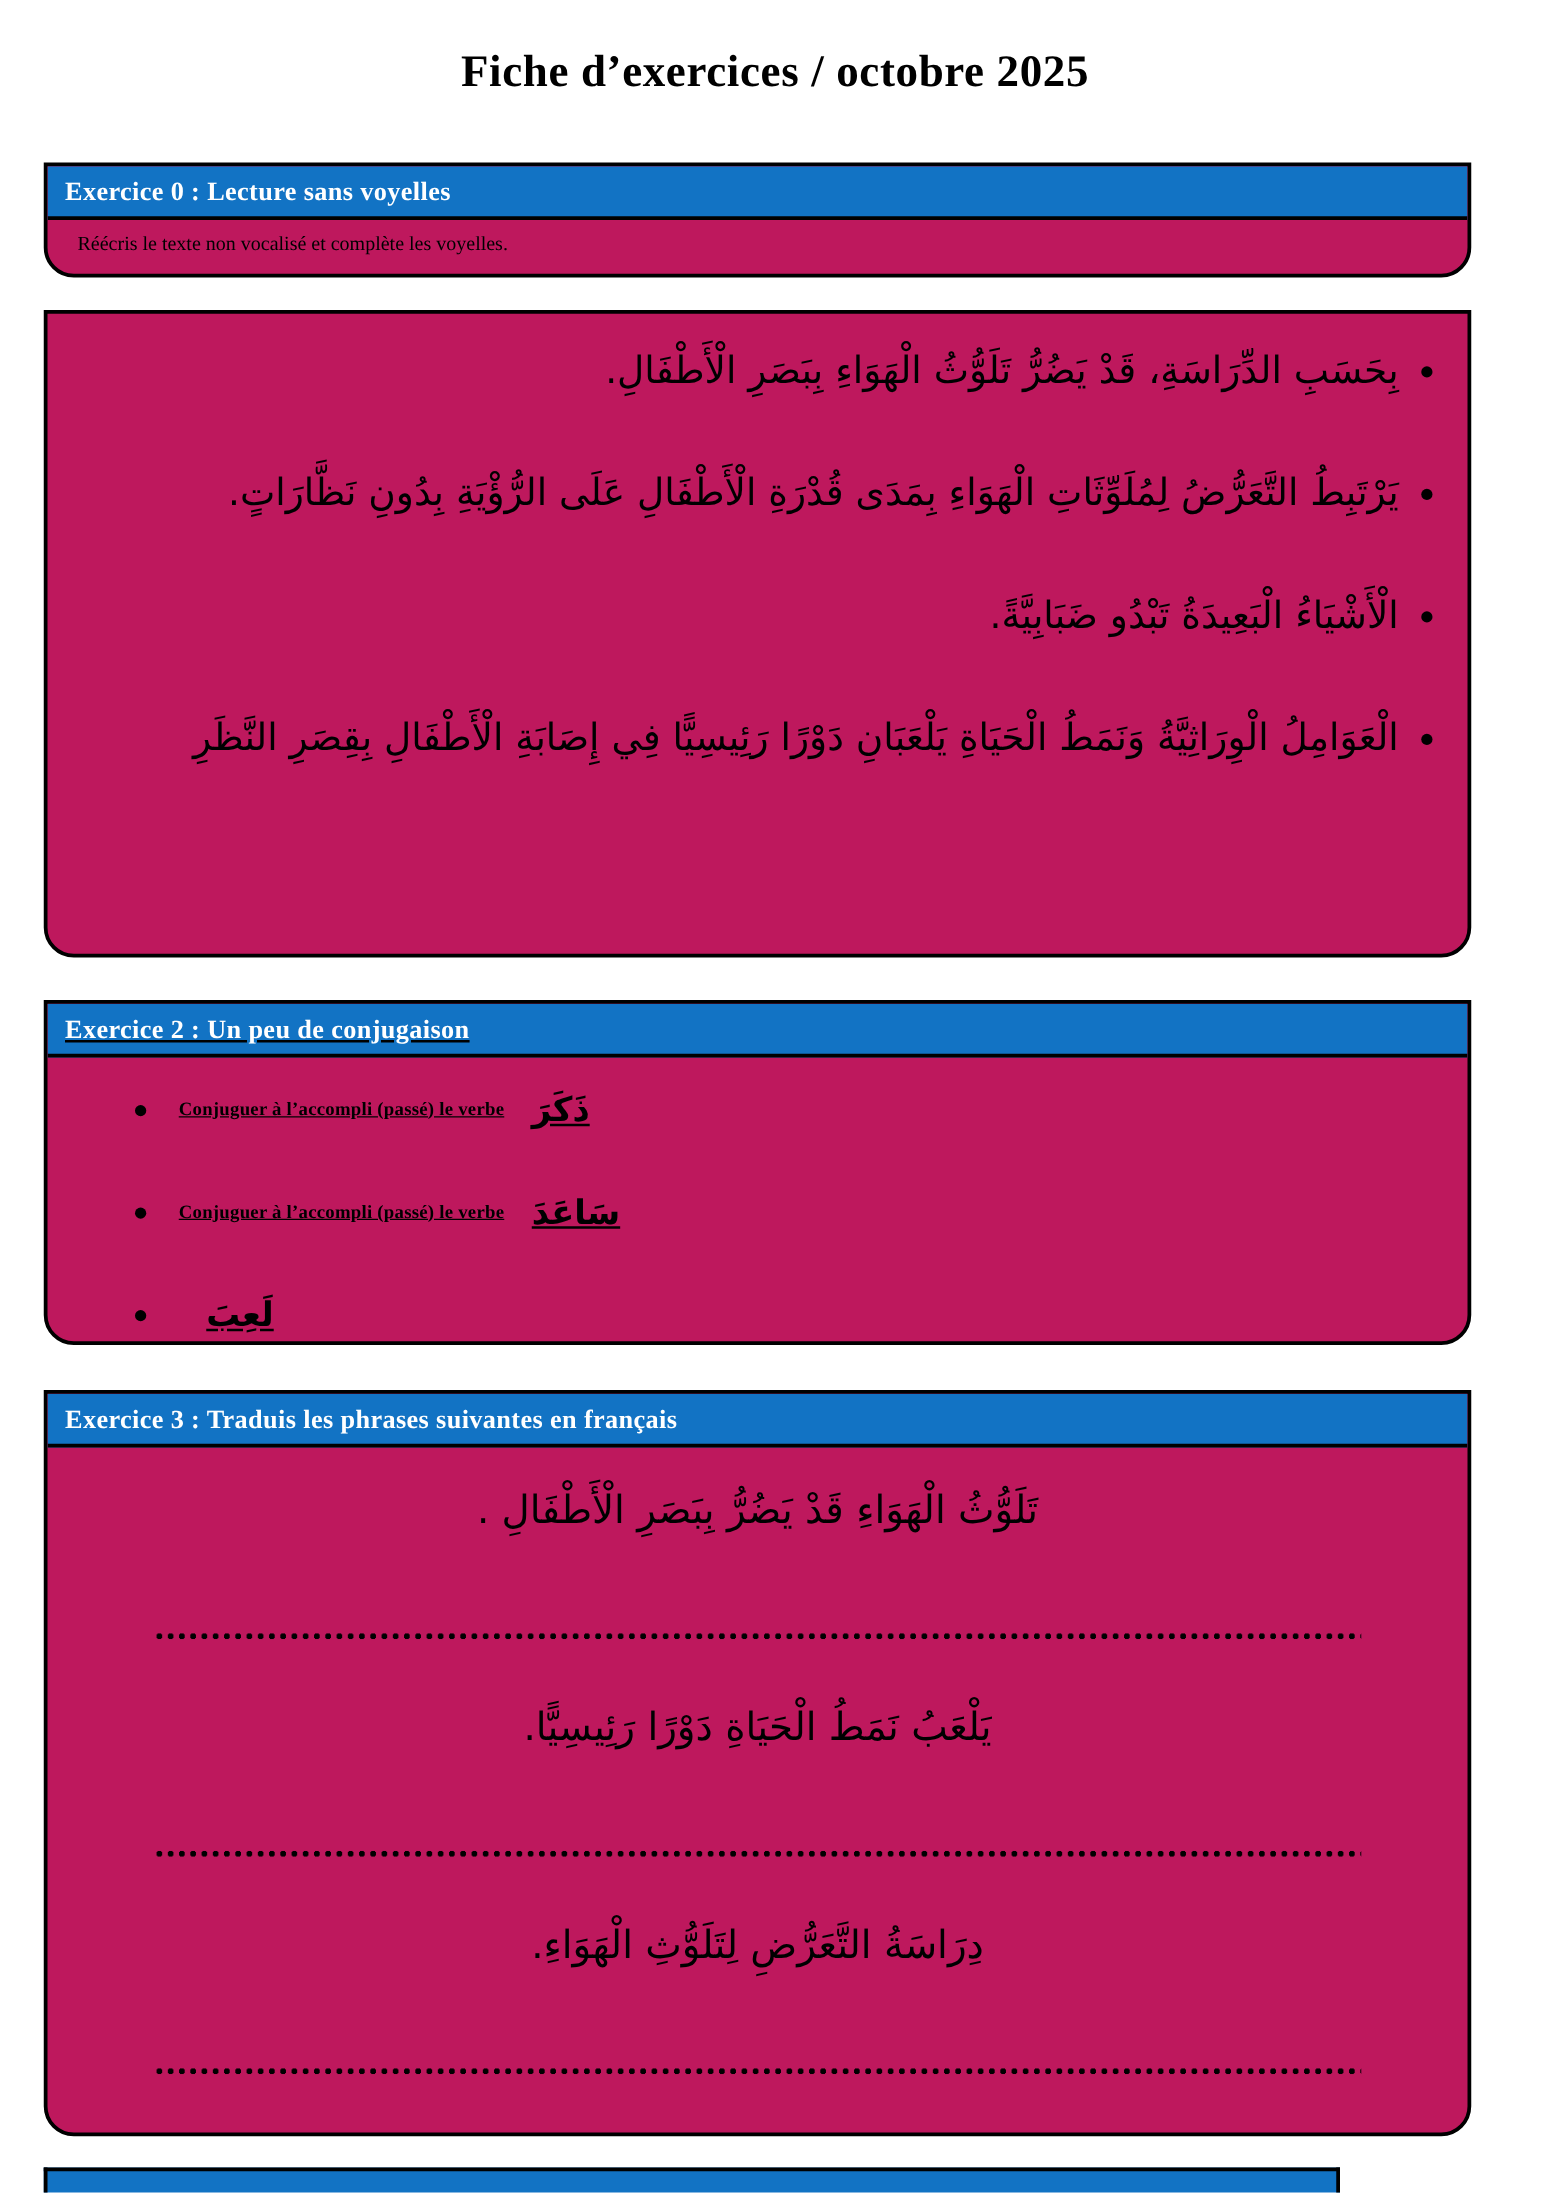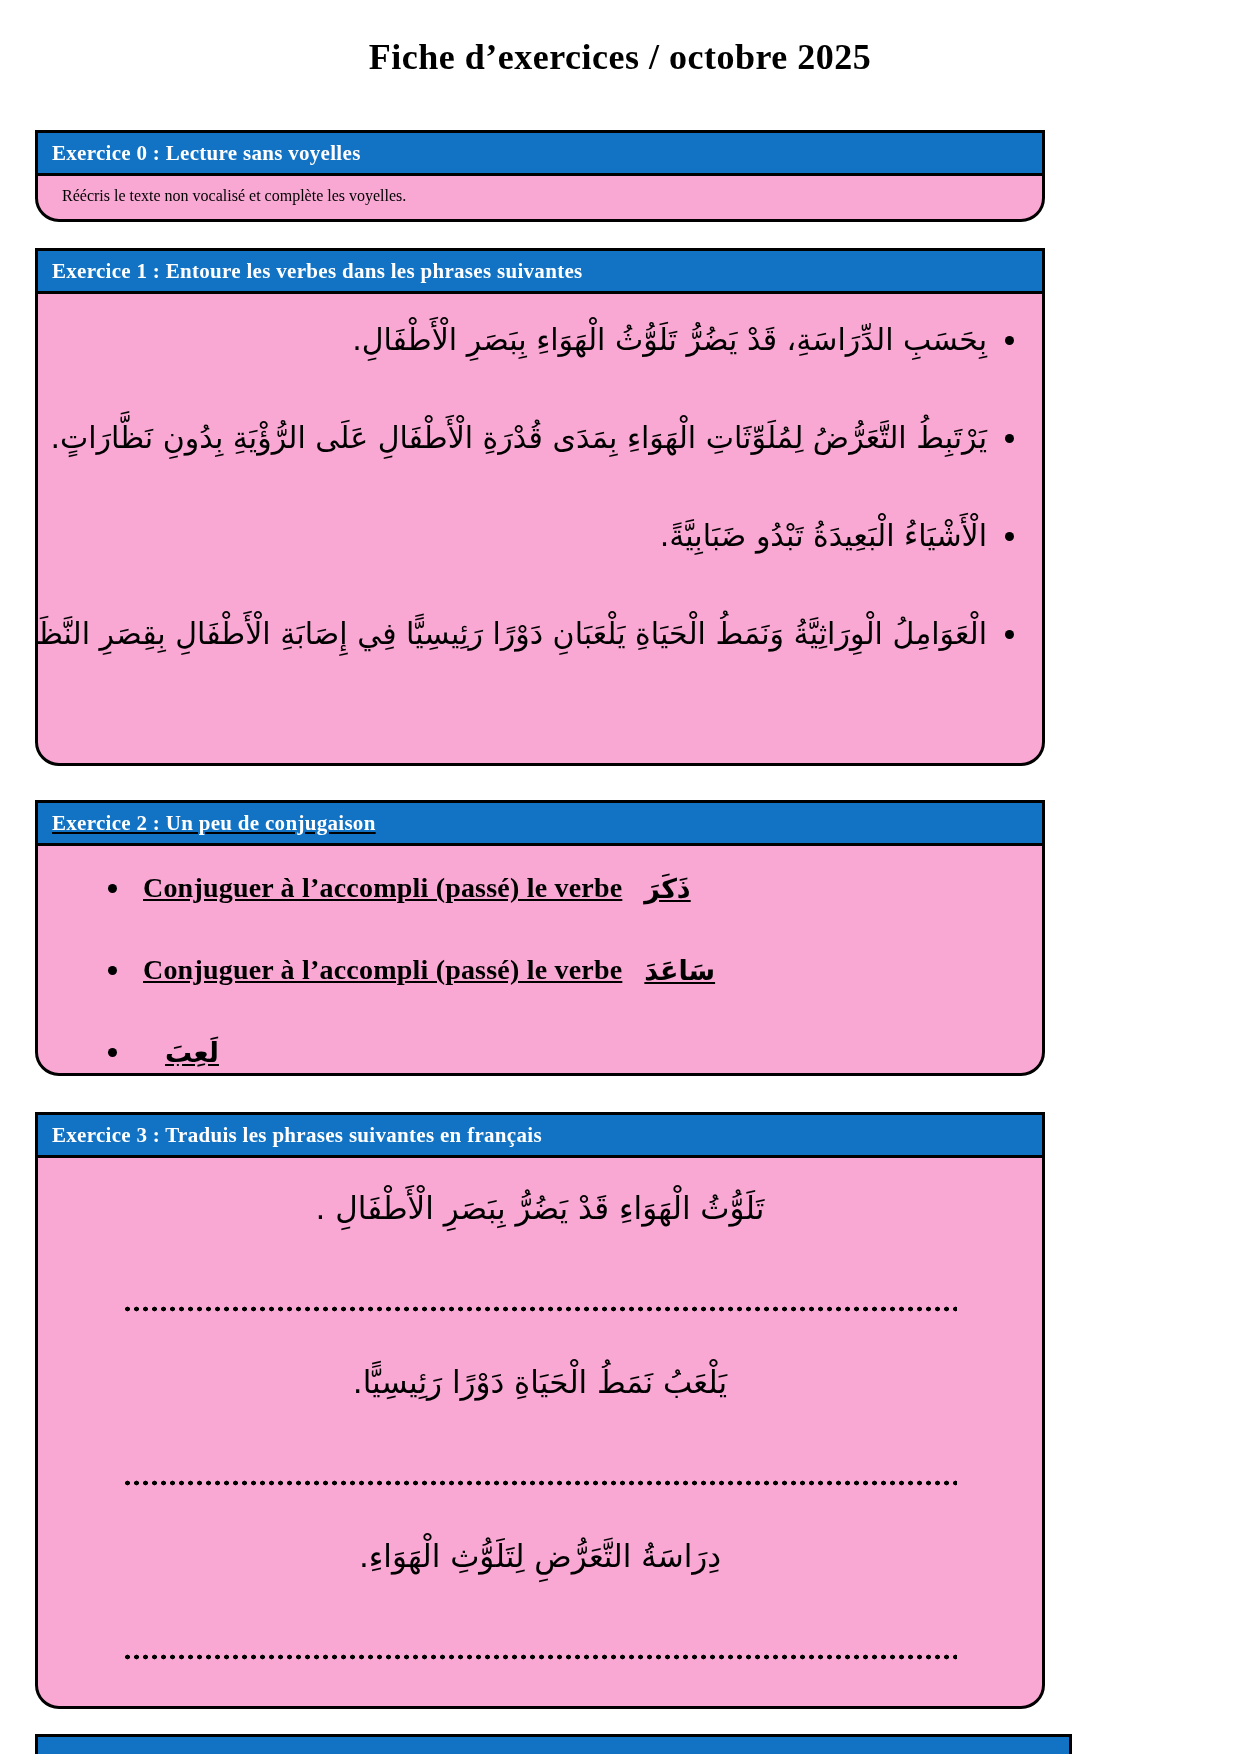--- a/index.html
+++ b/index.html
@@ -6,22 +6,22 @@
   body{
     width:1240px;height:1754px;position:relative;overflow:hidden;
     background:#ffffff;color:#000;
     font-family:"Liberation Serif","DejaVu Serif",serif;
   }
   .page-title{
     position:absolute;top:36px;left:0;width:1240px;text-align:center;
     font-size:36px;font-weight:bold;letter-spacing:.5px;
   }
   .exbox{
-    position:absolute;left:35px;width:1010px;box-sizing:border-box;
-    border:3px solid #000;border-radius:0 0 24px 24px;background:#f9a8d4;overflow:hidden;
+    position:absolute;left:35px;width:1142px;box-sizing:border-box;
+    border:3px solid #000;border-radius:0 0 24px 24px;background:#be185d;overflow:hidden;
   }
   .exbox .hd{
     height:40px;line-height:40px;background:#1273c4;color:#fff;
     border-bottom:3px solid #000;font-weight:bold;font-size:21px;
     padding-left:14px;letter-spacing:.3px;
   }
   
   .ex0{top:130px;height:92px;}
   .ex0 .bd{padding:11px 0 0 24px;font-size:16px;font-weight:normal;}
   
@@ -36,21 +36,21 @@
   }
   .ar-text{
     font-family:"DejaVu Sans",sans-serif;font-size:30px;white-space:nowrap;
     line-height:1.0;
   }
   
   .ex2{top:800px;height:276px;text-decoration:underline;}
   .ex2 .bd{padding-top:14px;}
   .fr-row{display:flex;align-items:center;height:56px;margin-bottom:26px;padding-left:70px;}
   .fr-bullet{width:9px;height:9px;border-radius:50%;background:#000;flex:0 0 9px;margin-right:26px;}
-  .fr-text{font-size:28px;font-weight:bold;letter-spacing:.2px;}
+  .fr-text{font-size:15px;font-weight:bold;letter-spacing:.2px;}
   .ar-verb{
     font-family:"DejaVu Sans",sans-serif;font-weight:bold;font-size:27px;
     margin-left:22px;direction:rtl;unicode-bidi:isolate;
   }
   
   .ex3{top:1112px;height:597px;}
   .ex3 .bd{padding-top:0;}
   .phrase{
     height:70px;display:flex;align-items:center;justify-content:center;
     font-family:"DejaVu Sans",sans-serif;font-size:31px;direction:rtl;margin-top:35px;
@@ -72,21 +72,20 @@
 <body>
 
 <div class="page-title">Fiche d’exercices / octobre 2025</div>
 
 <section class="exbox ex0">
   <div class="hd">Exercice 0 : Lecture sans voyelles</div>
   <div class="bd">Réécris le texte non vocalisé et complète les voyelles.</div>
 </section>
 
 <section class="exbox ex1">
-  <div class="hd">Exercice 1 : Entoure les verbes dans les phrases suivantes</div>
   <div class="bd">
     <div class="ar-row">
       <span class="ar-bullet"></span>
       <span class="ar-text">بِحَسَبِ الدِّرَاسَةِ، قَدْ يَضُرُّ تَلَوُّثُ الْهَوَاءِ بِبَصَرِ الْأَطْفَالِ.</span>
     </div>
     <div class="ar-row">
       <span class="ar-bullet"></span>
       <span class="ar-text">يَرْتَبِطُ التَّعَرُّضُ لِمُلَوِّثَاتِ الْهَوَاءِ بِمَدَى قُدْرَةِ الْأَطْفَالِ عَلَى الرُّؤْيَةِ بِدُونِ نَظَّارَاتٍ.</span>
     </div>
     <div class="ar-row">

